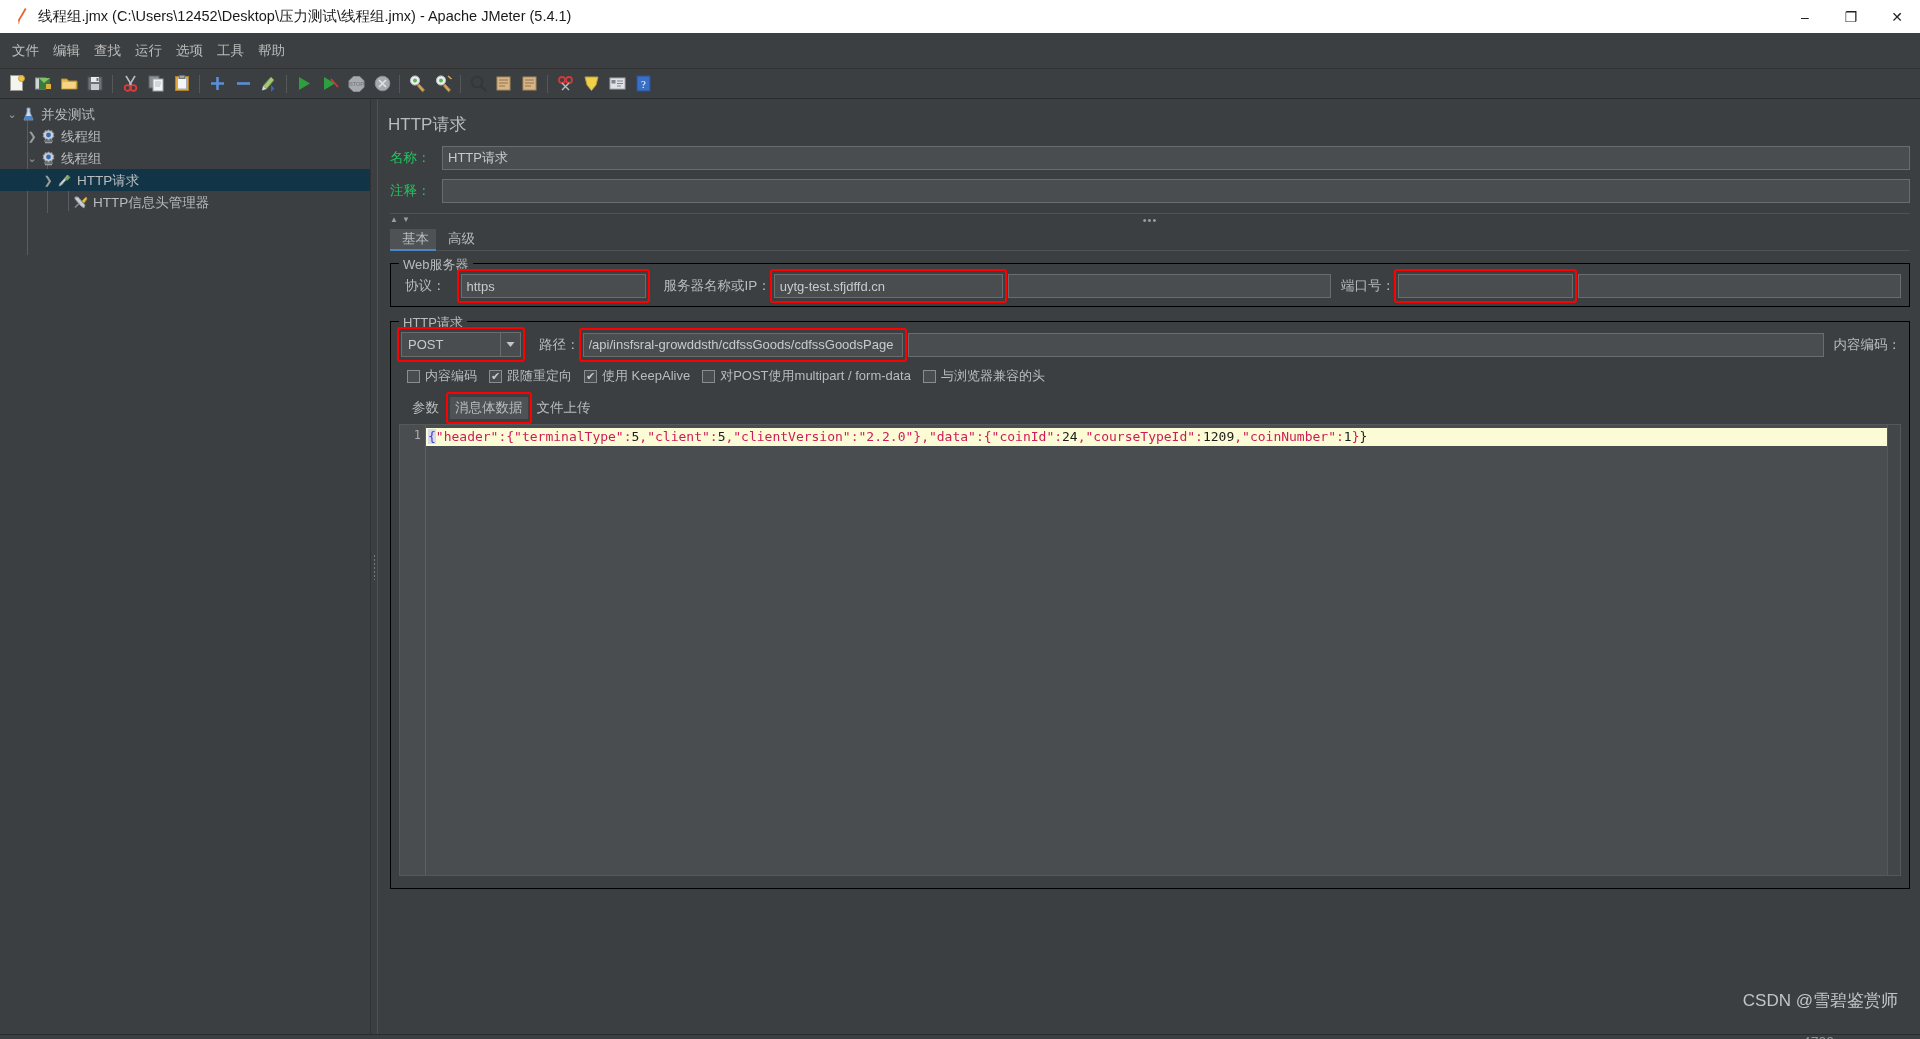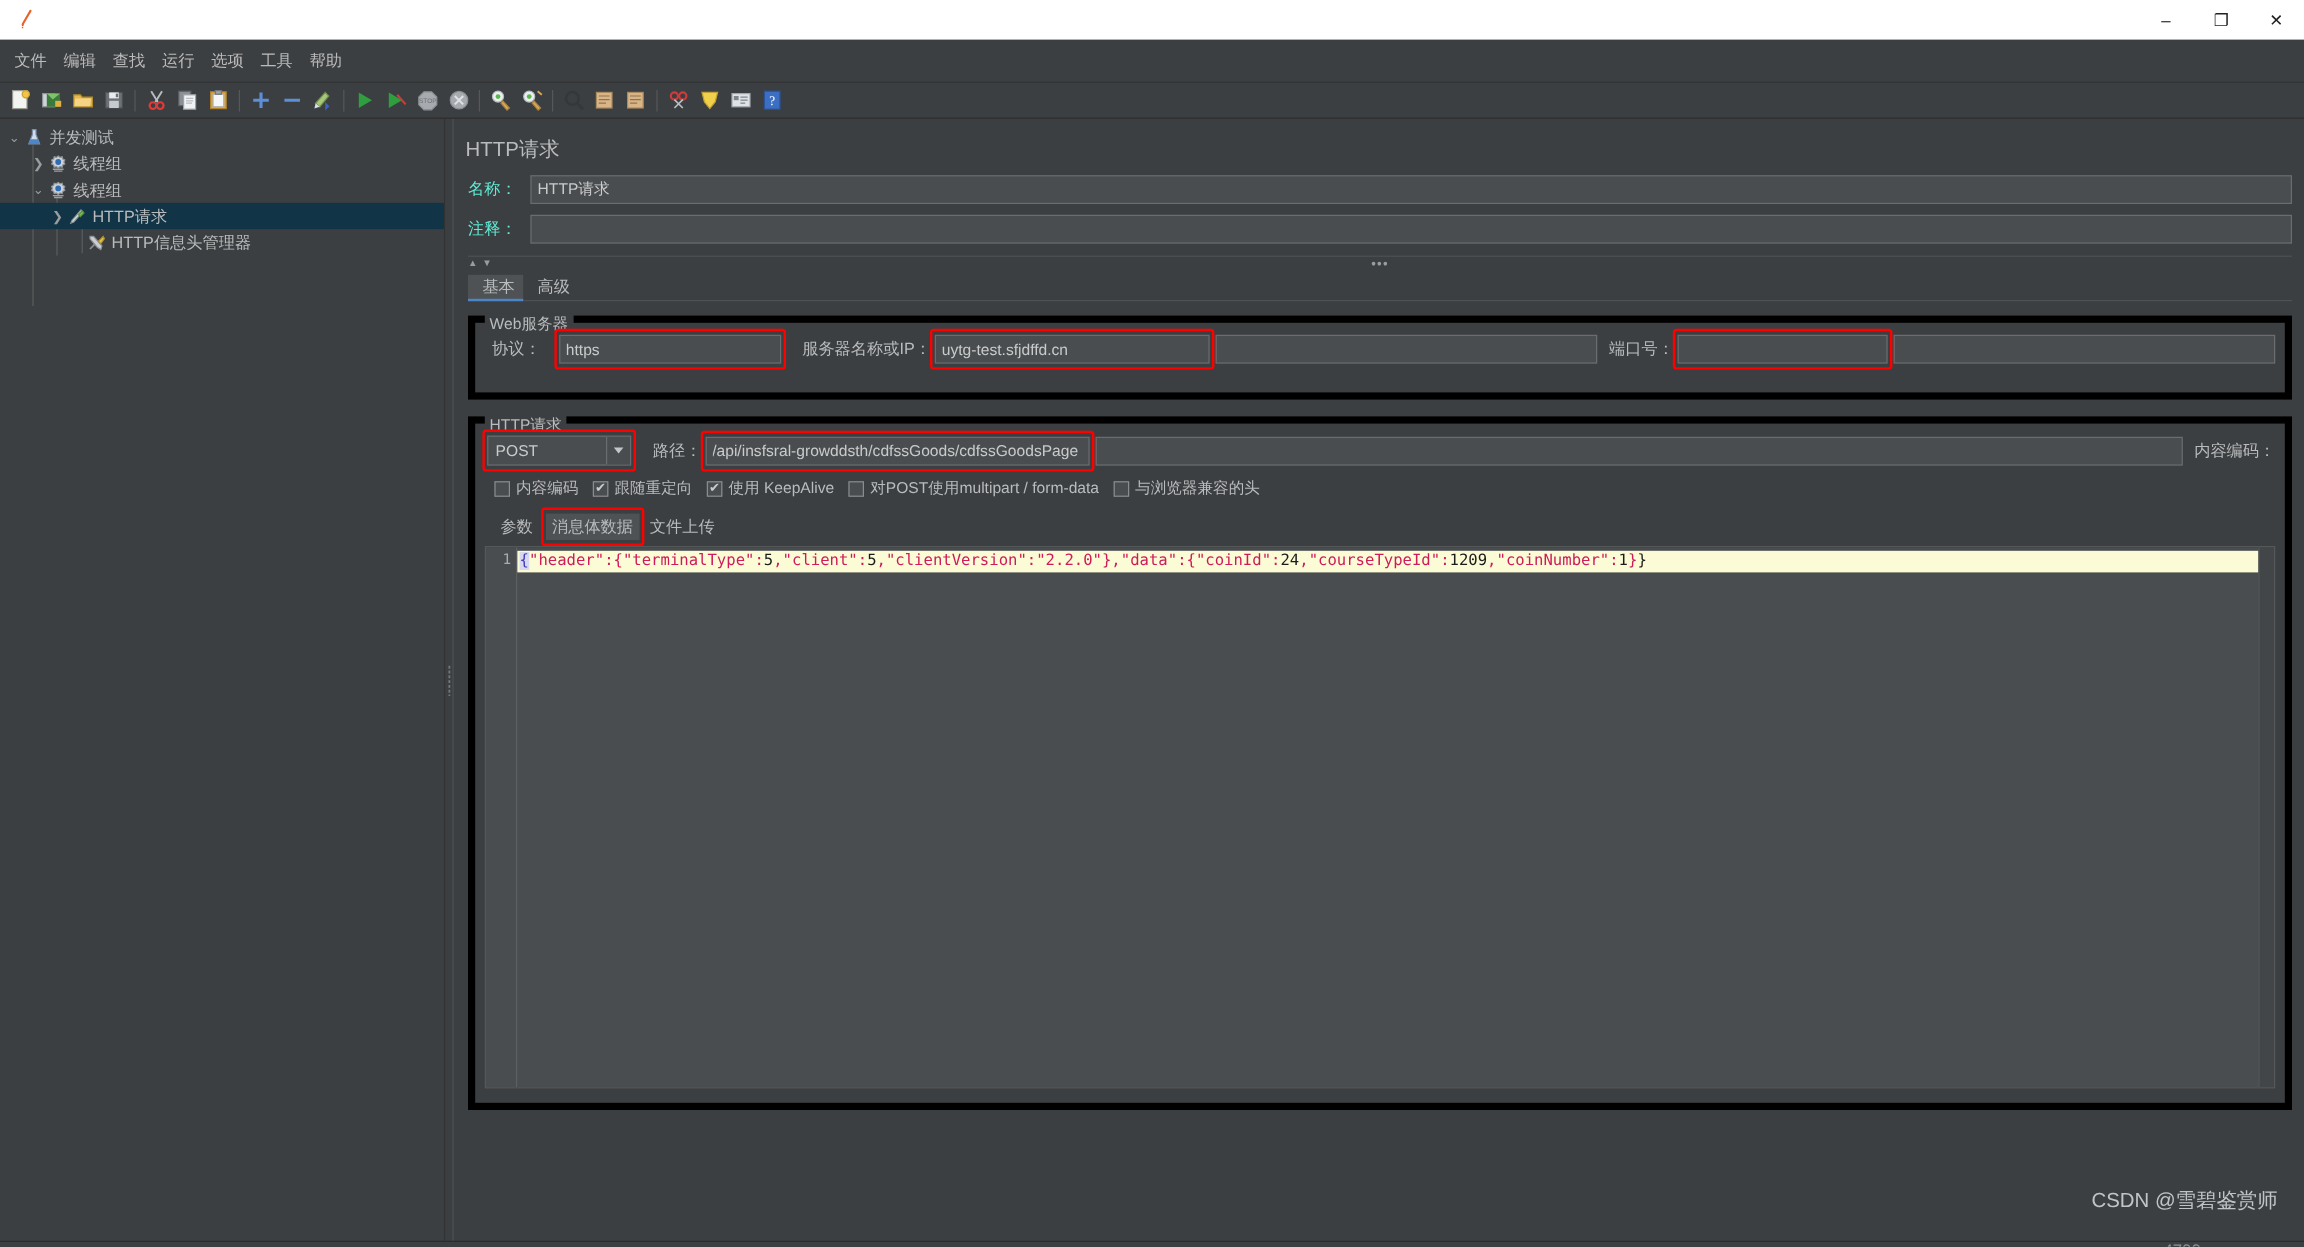--- a/index.html
+++ b/index.html
@@ -128,21 +128,21 @@
   .panel-title {
     font-size: 17px; color: #b9bbbd;
     padding: 14px 0 10px 10px;
   }
   .field-row {
     display: flex; align-items: center;
     padding: 0 10px 0 12px;
     margin-bottom: 9px;
   }
   .field-label {
-    font-size: 13.5px; color: #5eead4;
+    font-size: 13.5px; color: #22c55e;
     width: 52px; text-align: left;
     flex-shrink: 0;
   }
   .jtf {
     flex: 1; height: 24px;
     background: #4a4d4f;
     border: 1px solid #6a6d6f;
     color: #c8cacb;
     font-size: 13px;
     padding: 0 5px;
@@ -191,23 +191,23 @@
 
   
   .tab-content {
     flex: 1; display: flex; flex-direction: column;
     padding: 0 10px 0 12px;
     overflow: hidden;
   }
 
   
   .group {
-    border: 6px solid #000000;
+    border: 1px solid #000000;
     margin-top: 12px;
-    padding: 10px 8px 24px 8px;
+    padding: 10px 8px 8px 8px;
     position: relative;
   }
   .group > .gtitle {
     position: absolute; top: -8px; left: 8px;
     background: #3c3f41;
     padding: 0 4px;
     font-size: 13px; color: #b9bbbd;
   }
   .grow {
     display: flex; align-items: center;
@@ -359,20 +359,21 @@
 <body>
 
 <div id="titlebar">
   <div class="app-icon">
     <svg width="16" height="20" viewBox="0 0 16 20">
       <path d="M11 1 L4 13 L6 13 L12.5 2 Z" fill="#e8602c"></path>
       <path d="M4.2 15.3 L5.4 15.3 L5.4 16.6 L4.2 16.6 Z" fill="#e8602c"></path>
       <path d="M4 13 L6 13 L5.6 14.7 L4.3 14.7 Z" fill="#e8602c"></path>
     </svg>
   </div>
+  <div class="title-text">线程组.jmx (C:\Users\12452\Desktop\压力测试\线程组.jmx) - Apache JMeter (5.4.1)</div>
   <div class="win-btns">
     <div class="min">–</div>
     <div class="max">❐</div>
     <div class="close">✕</div>
   </div>
 </div>
 
 <div id="menubar">
   <div class="menu-item">文件</div>
   <div class="menu-item">编辑</div>

